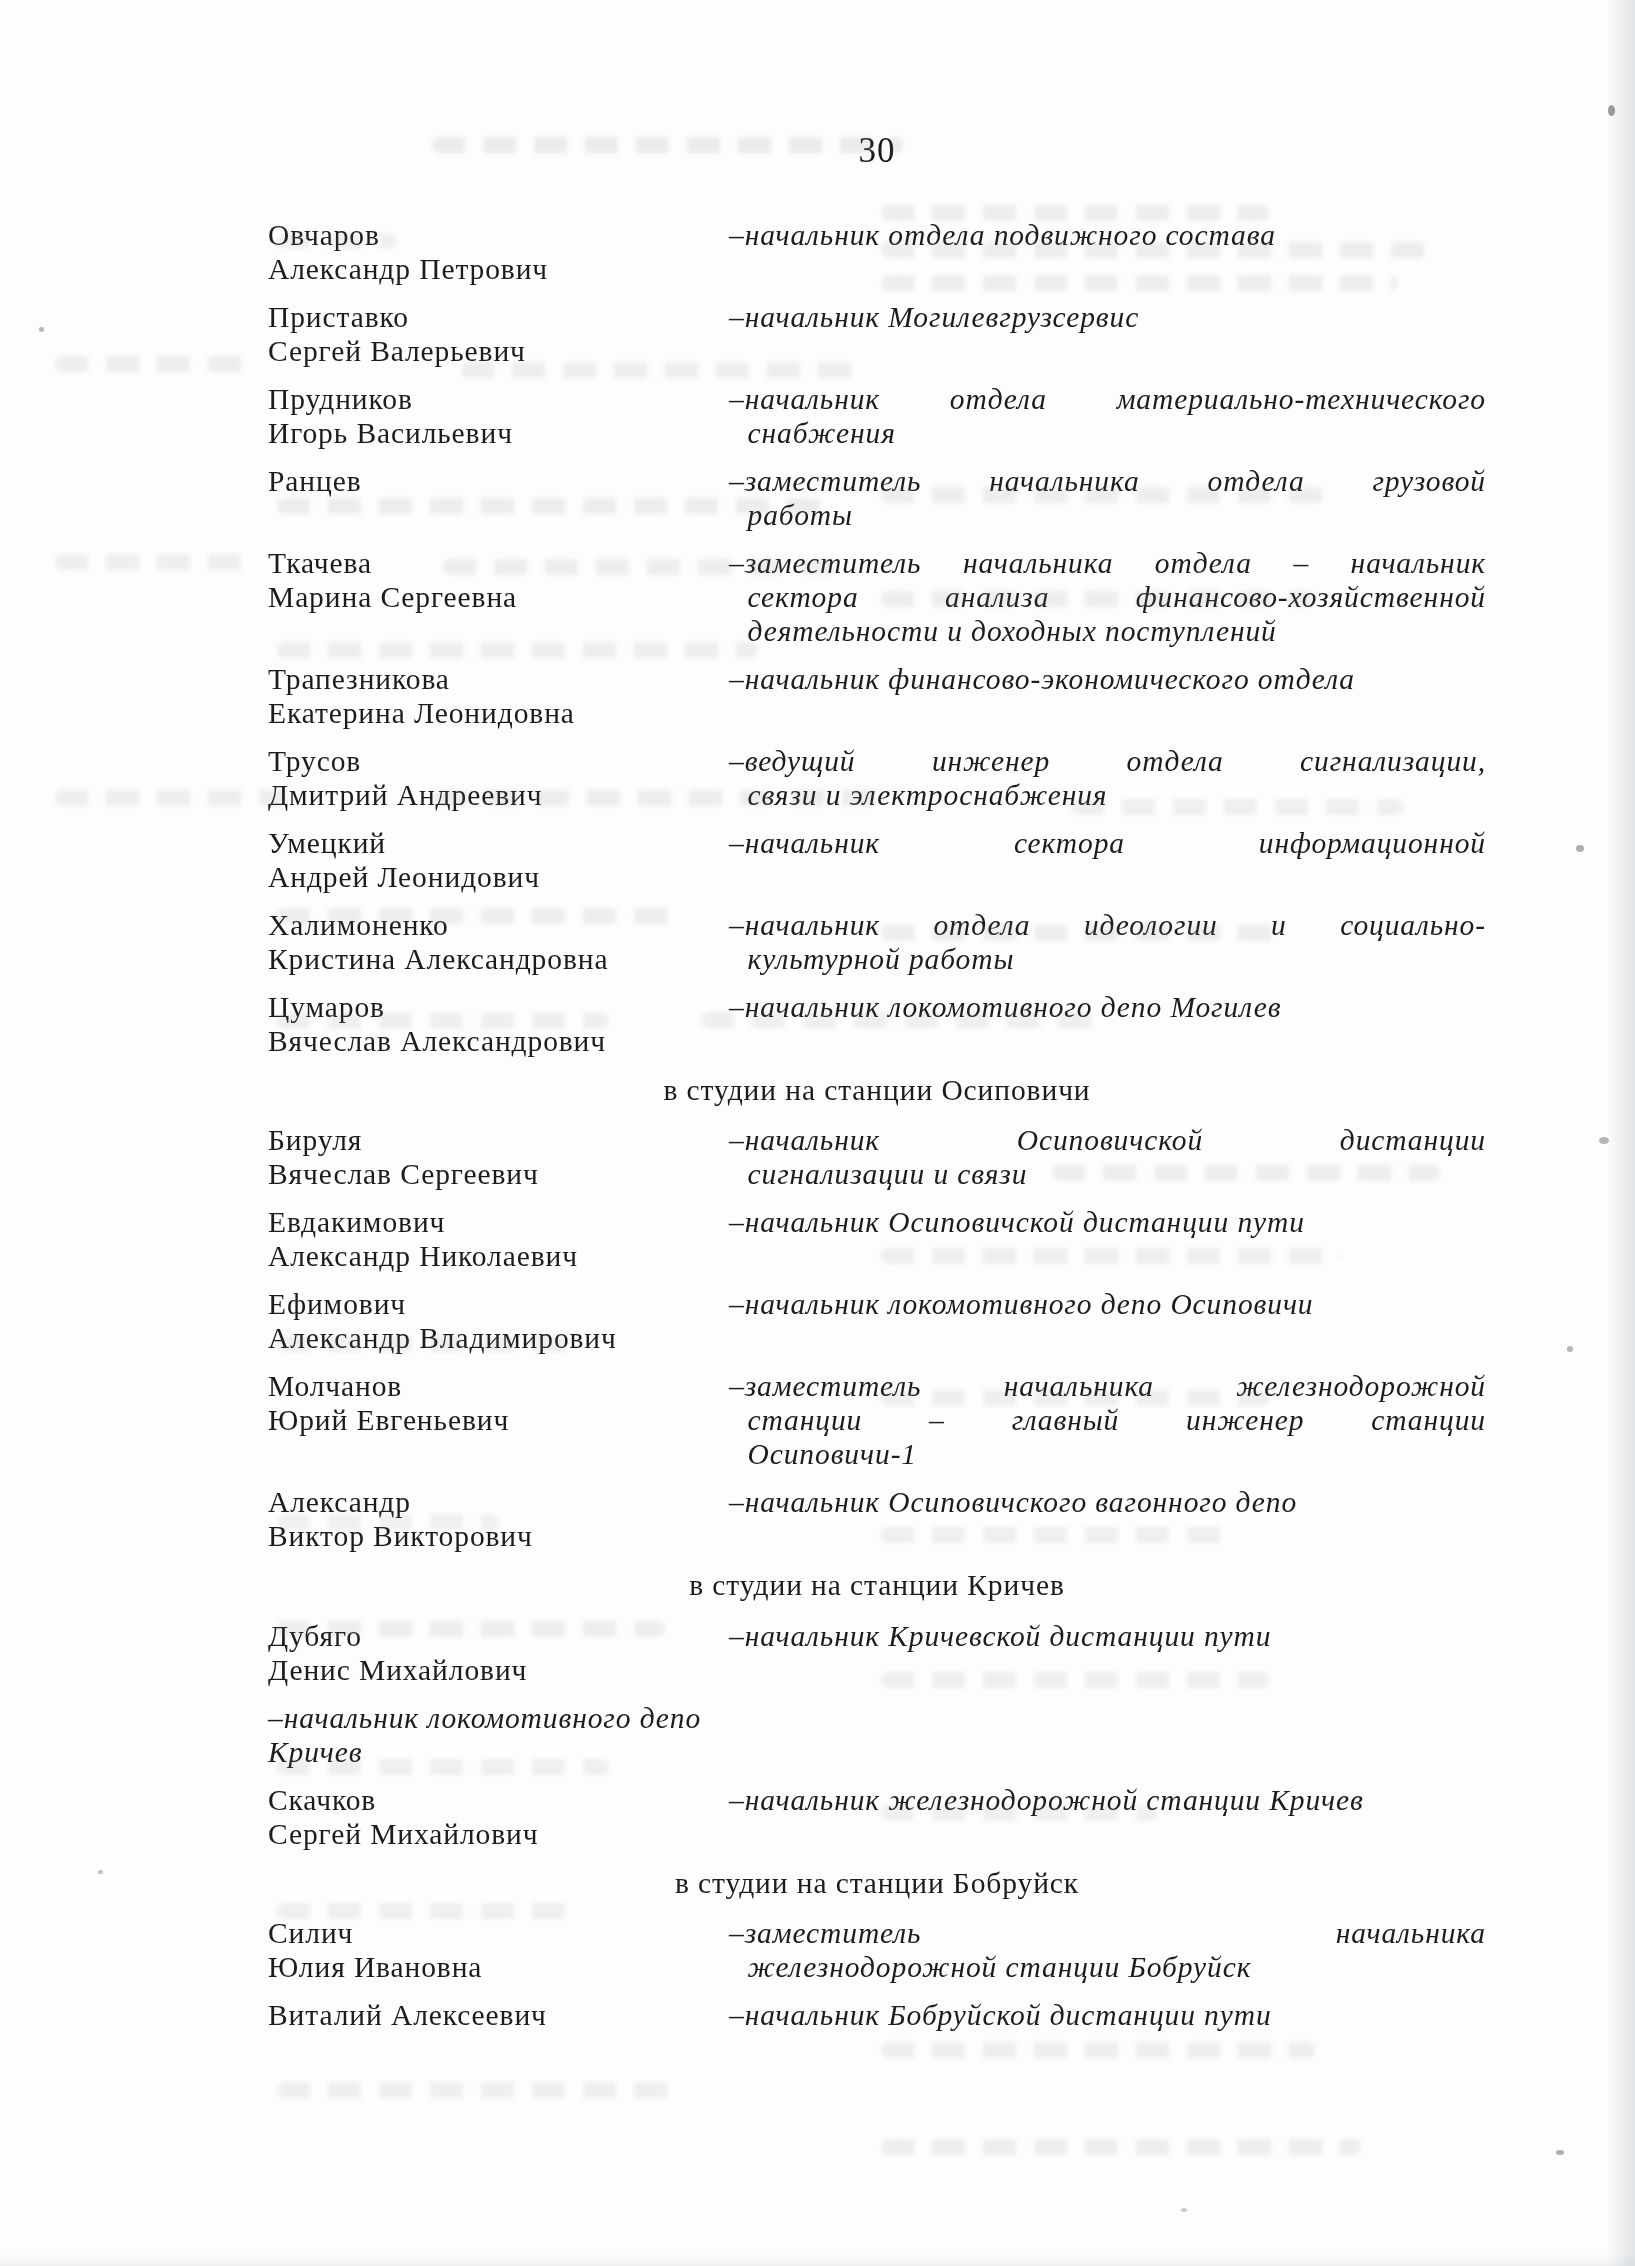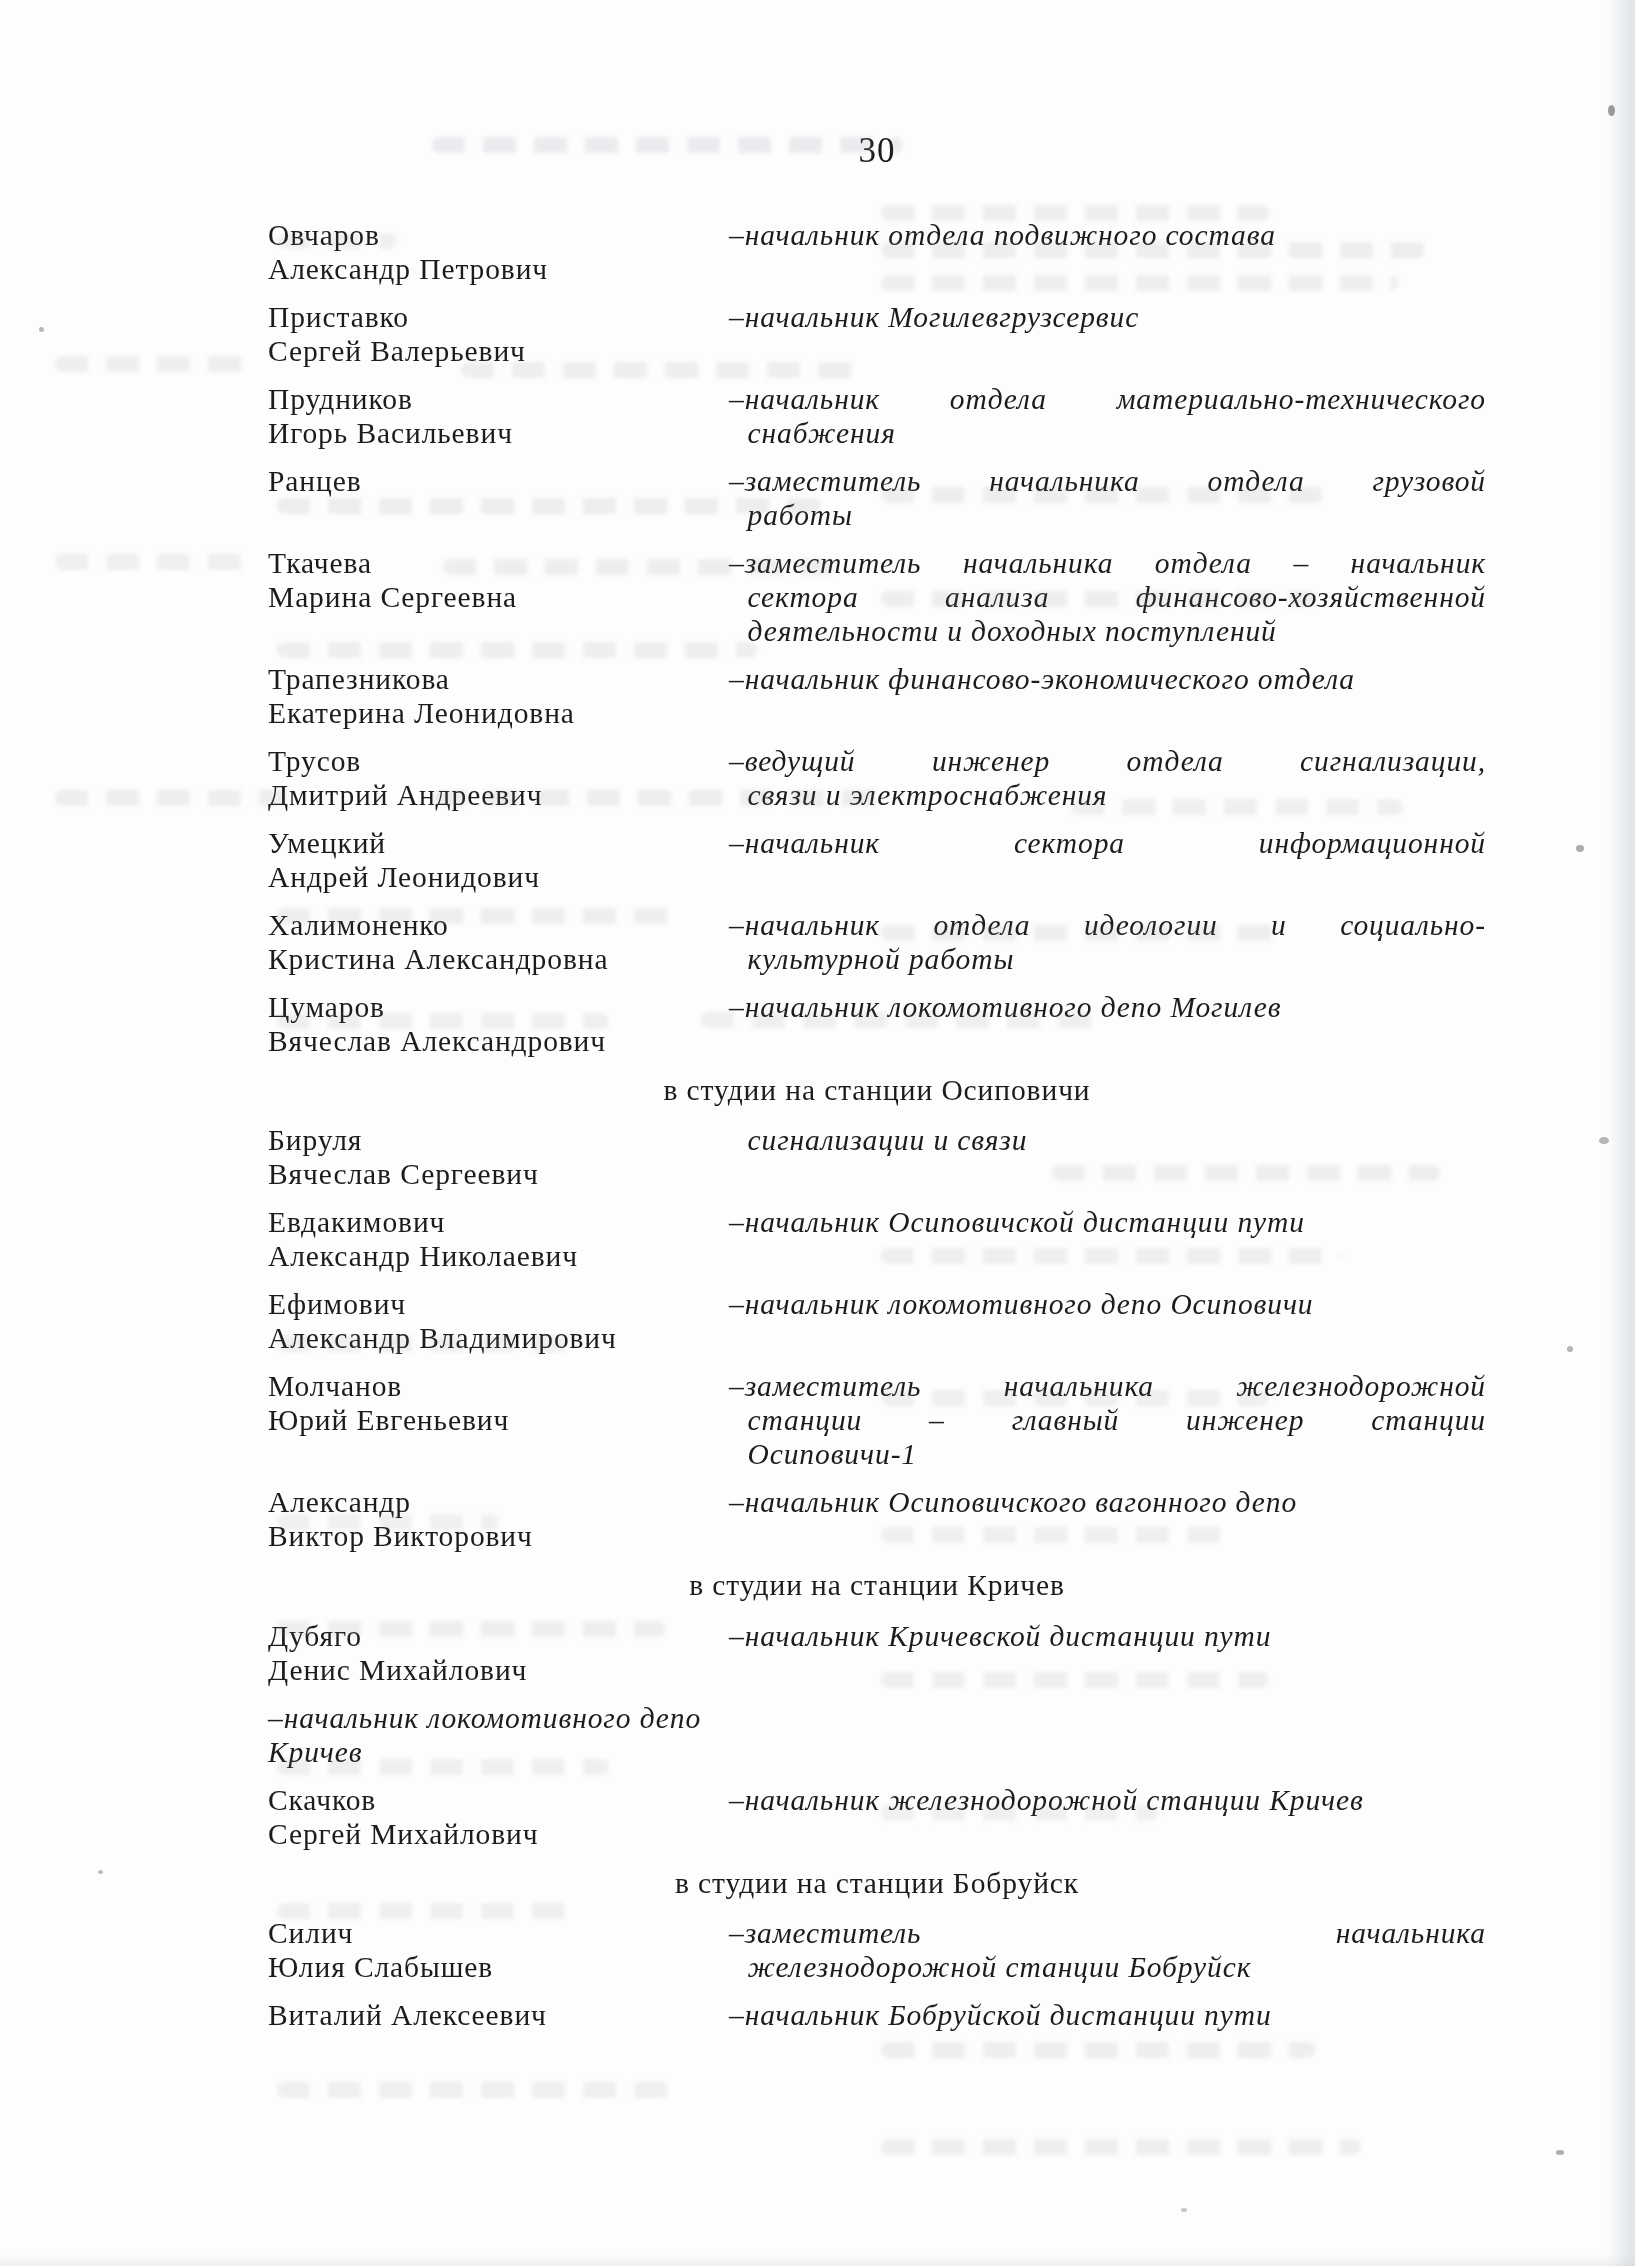--- a/index.html
+++ b/index.html
@@ -168,20 +168,21 @@
           <div class="pos-line last">–начальник локомотивного депо Могилев</div>
         </div>
       </div>
       <div class="heading">в студии на станции Осиповичи</div>
       <div class="entry">
         <div class="name-col">
           <div class="name-line">Бируля</div>
           <div class="name-line">Вячеслав Сергеевич</div>
         </div>
         <div class="pos-col">
+          <div class="pos-line just">–начальник Осиповичской дистанции</div>
           <div class="pos-line last cont">сигнализации и связи</div>
         </div>
       </div>
       <div class="entry">
         <div class="name-col">
           <div class="name-line">Евдакимович</div>
           <div class="name-line">Александр Николаевич</div>
         </div>
         <div class="pos-col">
           <div class="pos-line last">–начальник Осиповичской дистанции пути</div>
@@ -237,21 +238,21 @@
           <div class="name-line">Сергей Михайлович</div>
         </div>
         <div class="pos-col">
           <div class="pos-line last">–начальник железнодорожной станции Кричев</div>
         </div>
       </div>
       <div class="heading">в студии на станции Бобруйск</div>
       <div class="entry">
         <div class="name-col">
           <div class="name-line">Силич</div>
-          <div class="name-line">Юлия Слабышев</div>
+          <div class="name-line">Юлия Ивановна</div>
         </div>
         <div class="pos-col">
           <div class="pos-line just">–заместитель начальника</div>
           <div class="pos-line last cont">железнодорожной станции Бобруйск</div>
         </div>
       </div>
       <div class="entry">
         <div class="name-col">
           <div class="name-line">Виталий Алексеевич</div>
         </div>

